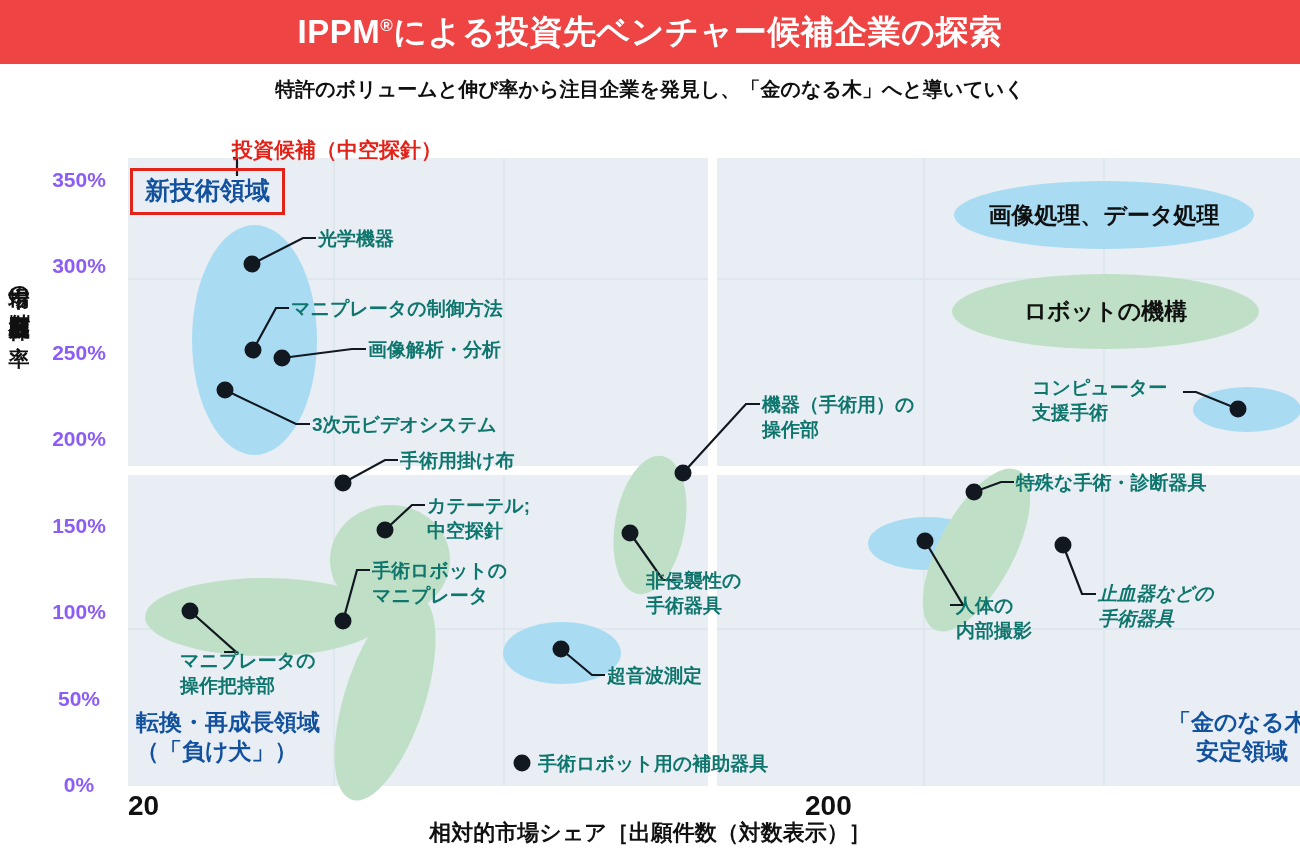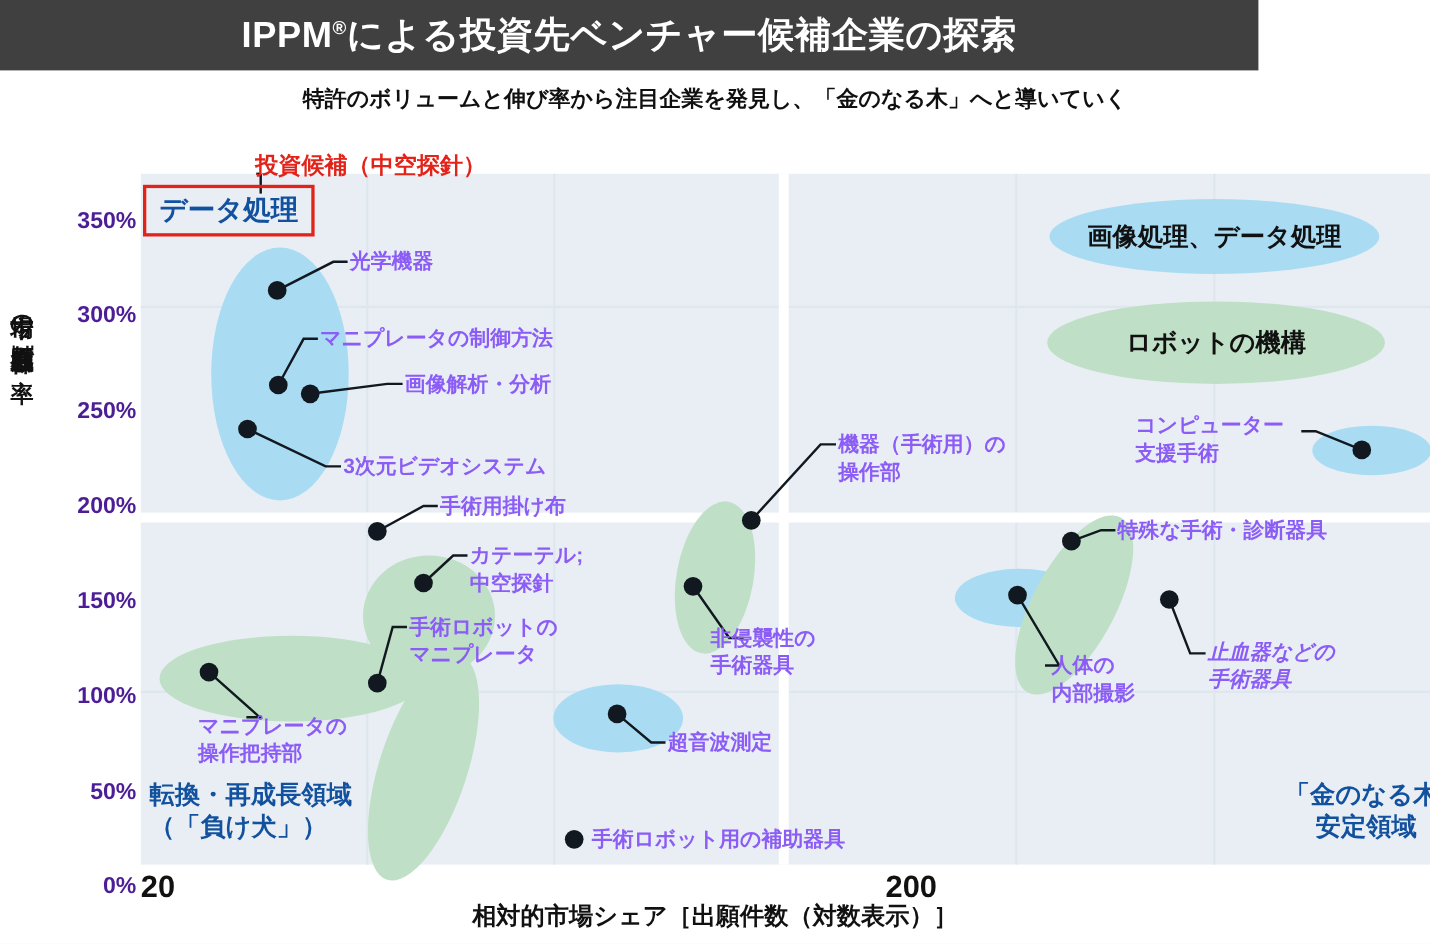--- a/index.html
+++ b/index.html
@@ -7,22 +7,22 @@
     width:1300px;height:858px;
     background:#ffffff;
     font-family:"Liberation Sans","DejaVu Sans",sans-serif;
     overflow:hidden;
     position:relative;
   }
   #root{position:relative;width:1300px;height:858px;}
 
   
   .title-bar{
-    position:absolute;left:0;top:0;width:1144px;height:64px;
-    background:#404040;
+    position:absolute;left:0;top:0;width:1300px;height:64px;
+    background:#ef4444;
     display:flex;align-items:center;justify-content:center;
   }
   .title-bar .title{
     color:#ffffff;
     font-size:33px;
     font-weight:bold;
     letter-spacing:.5px;
     white-space:nowrap;
   }
   .title .reg{font-size:17px;vertical-align:super;}
@@ -42,25 +42,24 @@
   .vsep{position:absolute;top:0;height:628px;width:9px;background:#ffffff;left:580px;}
   .hsep{position:absolute;left:0;width:1172px;height:9px;background:#ffffff;top:308px;}
 
   
   .gridline-v{position:absolute;top:0;height:628px;width:2px;background:#dfe7ee;}
   .gridline-h{position:absolute;left:0;width:1172px;height:2px;background:#dfe7ee;}
 
   
   .ytick{
     position:absolute;right:1176px;
-    width:90px;text-align:right;
-    font-size:21px;font-weight:bold;color:#4c1d95;
+    width:90px;text-align:center;
+    font-size:21px;font-weight:bold;color:#8b5cf6;
     transform:translateY(-50%);
     white-space:nowrap;
-    margin-top:21px;
   }
   .ytitle{
     position:absolute;left:2px;top:270px;
     width:34px;
     font-size:21px;font-weight:bold;color:#111;
     writing-mode:vertical-rl;
     text-orientation:upright;
     letter-spacing:1px;
     line-height:34px;
     white-space:nowrap;
@@ -95,21 +94,21 @@
     position:absolute;width:17px;height:17px;border-radius:50%;
     background:#111820;
     transform:translate(-50%,-50%);
     z-index:6;
   }
 
   
   svg.leaders{position:absolute;left:0;top:0;width:1300px;height:858px;pointer-events:none;z-index:5;}
   .lbl{
     position:absolute;
-    font-size:19px;font-weight:bold;color:#8b5cf6;
+    font-size:19px;font-weight:bold;color:#0f766e;
     line-height:25px;white-space:nowrap;z-index:7;
   }
 
   
   .quad{
     position:absolute;
     font-size:23px;font-weight:bold;color:#12519e;
     line-height:29px;white-space:nowrap;z-index:4;
   }
 
@@ -277,19 +276,19 @@
     <div>転換・再成長領域</div>
     <div>（「負け犬」）</div>
   </div>
 
   <div class="quad" style="left:1168px;top:708px;text-align:right;width:120px;">
     <div>「金のなる木」</div>
     <div>安定領域</div>
   </div>
 
   <div class="target-note">投資候補（中空探針）</div>
-  <div class="newtech-box">データ処理</div>
+  <div class="newtech-box">新技術領域</div>
 
   <div class="xtick" style="left:128px;">20</div>
   <div class="xtick" style="left:805px;">200</div>
   <div class="xtitle">相対的市場シェア［出願件数（対数表示）］</div>
 
 </div>
 
 </body></html>

